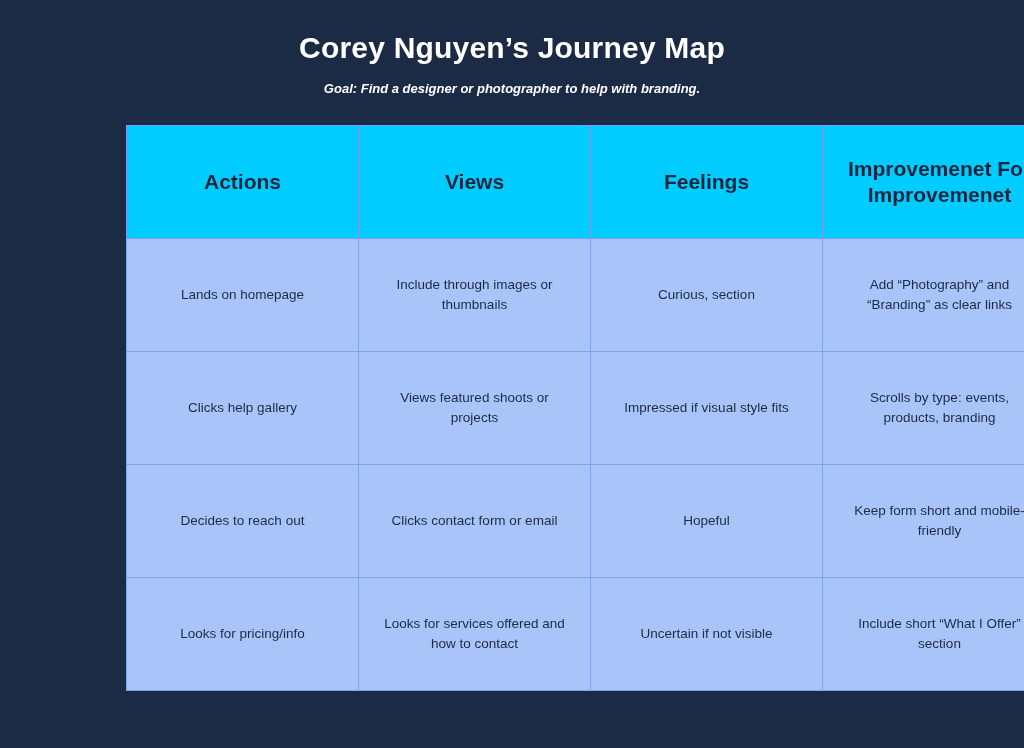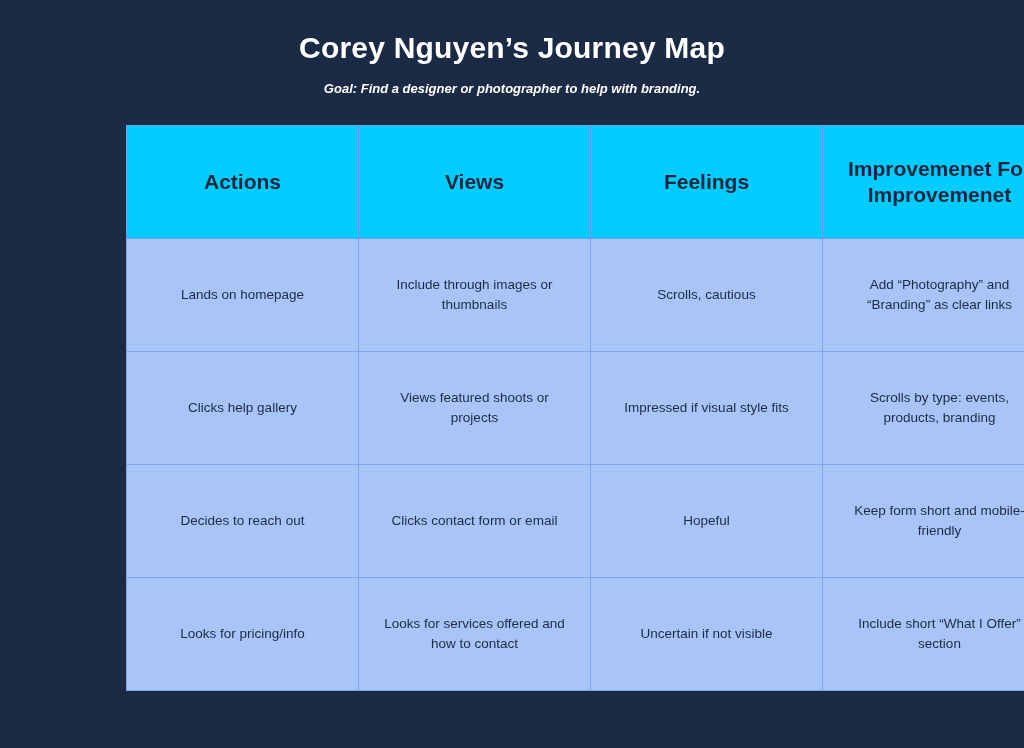--- a/index.html
+++ b/index.html
@@ -97,21 +97,21 @@
           <th>Actions</th>
           <th>Views</th>
           <th>Feelings</th>
           <th>Improvemenet For Improvemenet</th>
         </tr>
       </thead>
       <tbody>
         <tr>
           <td>Lands on homepage</td>
           <td>Include through images or thumbnails</td>
-          <td>Scrolls, cautious</td>
+          <td>Curious, section</td>
           <td>Add “Photography” and “Branding” as clear links</td>
         </tr>
         <tr>
           <td>Clicks help gallery</td>
           <td>Views featured shoots or projects</td>
           <td>Impressed if visual style fits</td>
           <td>Scrolls by type: events, products, branding</td>
         </tr>
         <tr>
           <td>Decides to reach out</td>

